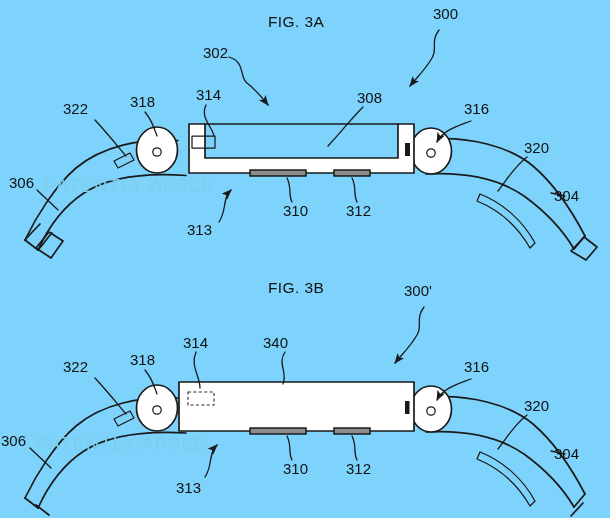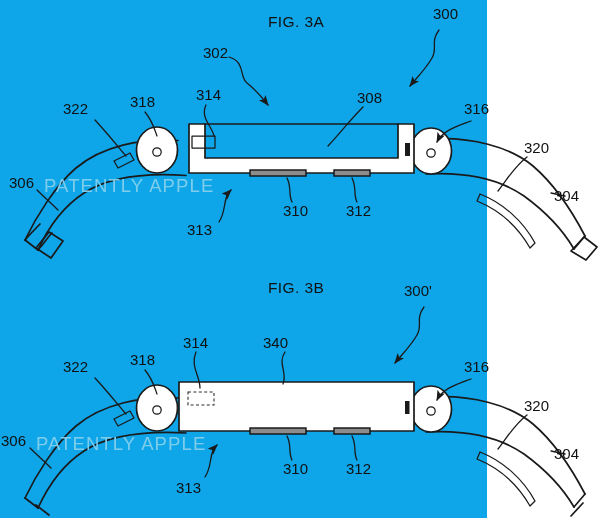--- a/index.html
+++ b/index.html
@@ -9,23 +9,23 @@
   }
   body {
     width: 610px;
     height: 518px;
     overflow: hidden;
     font-family: "Liberation Sans", sans-serif;
     position: relative;
   }
   #patent-sheet {
     position: relative;
-    width: 487px;
+    width: 610px;
     height: 518px;
-    background: #0ea5e9;
+    background: #7dd3fc;
   }
   svg.figure-canvas {
     position: absolute;
     left: 0;
     top: 0;
     width: 610px;
     height: 518px;
   }
   .ink {
     fill: none;

